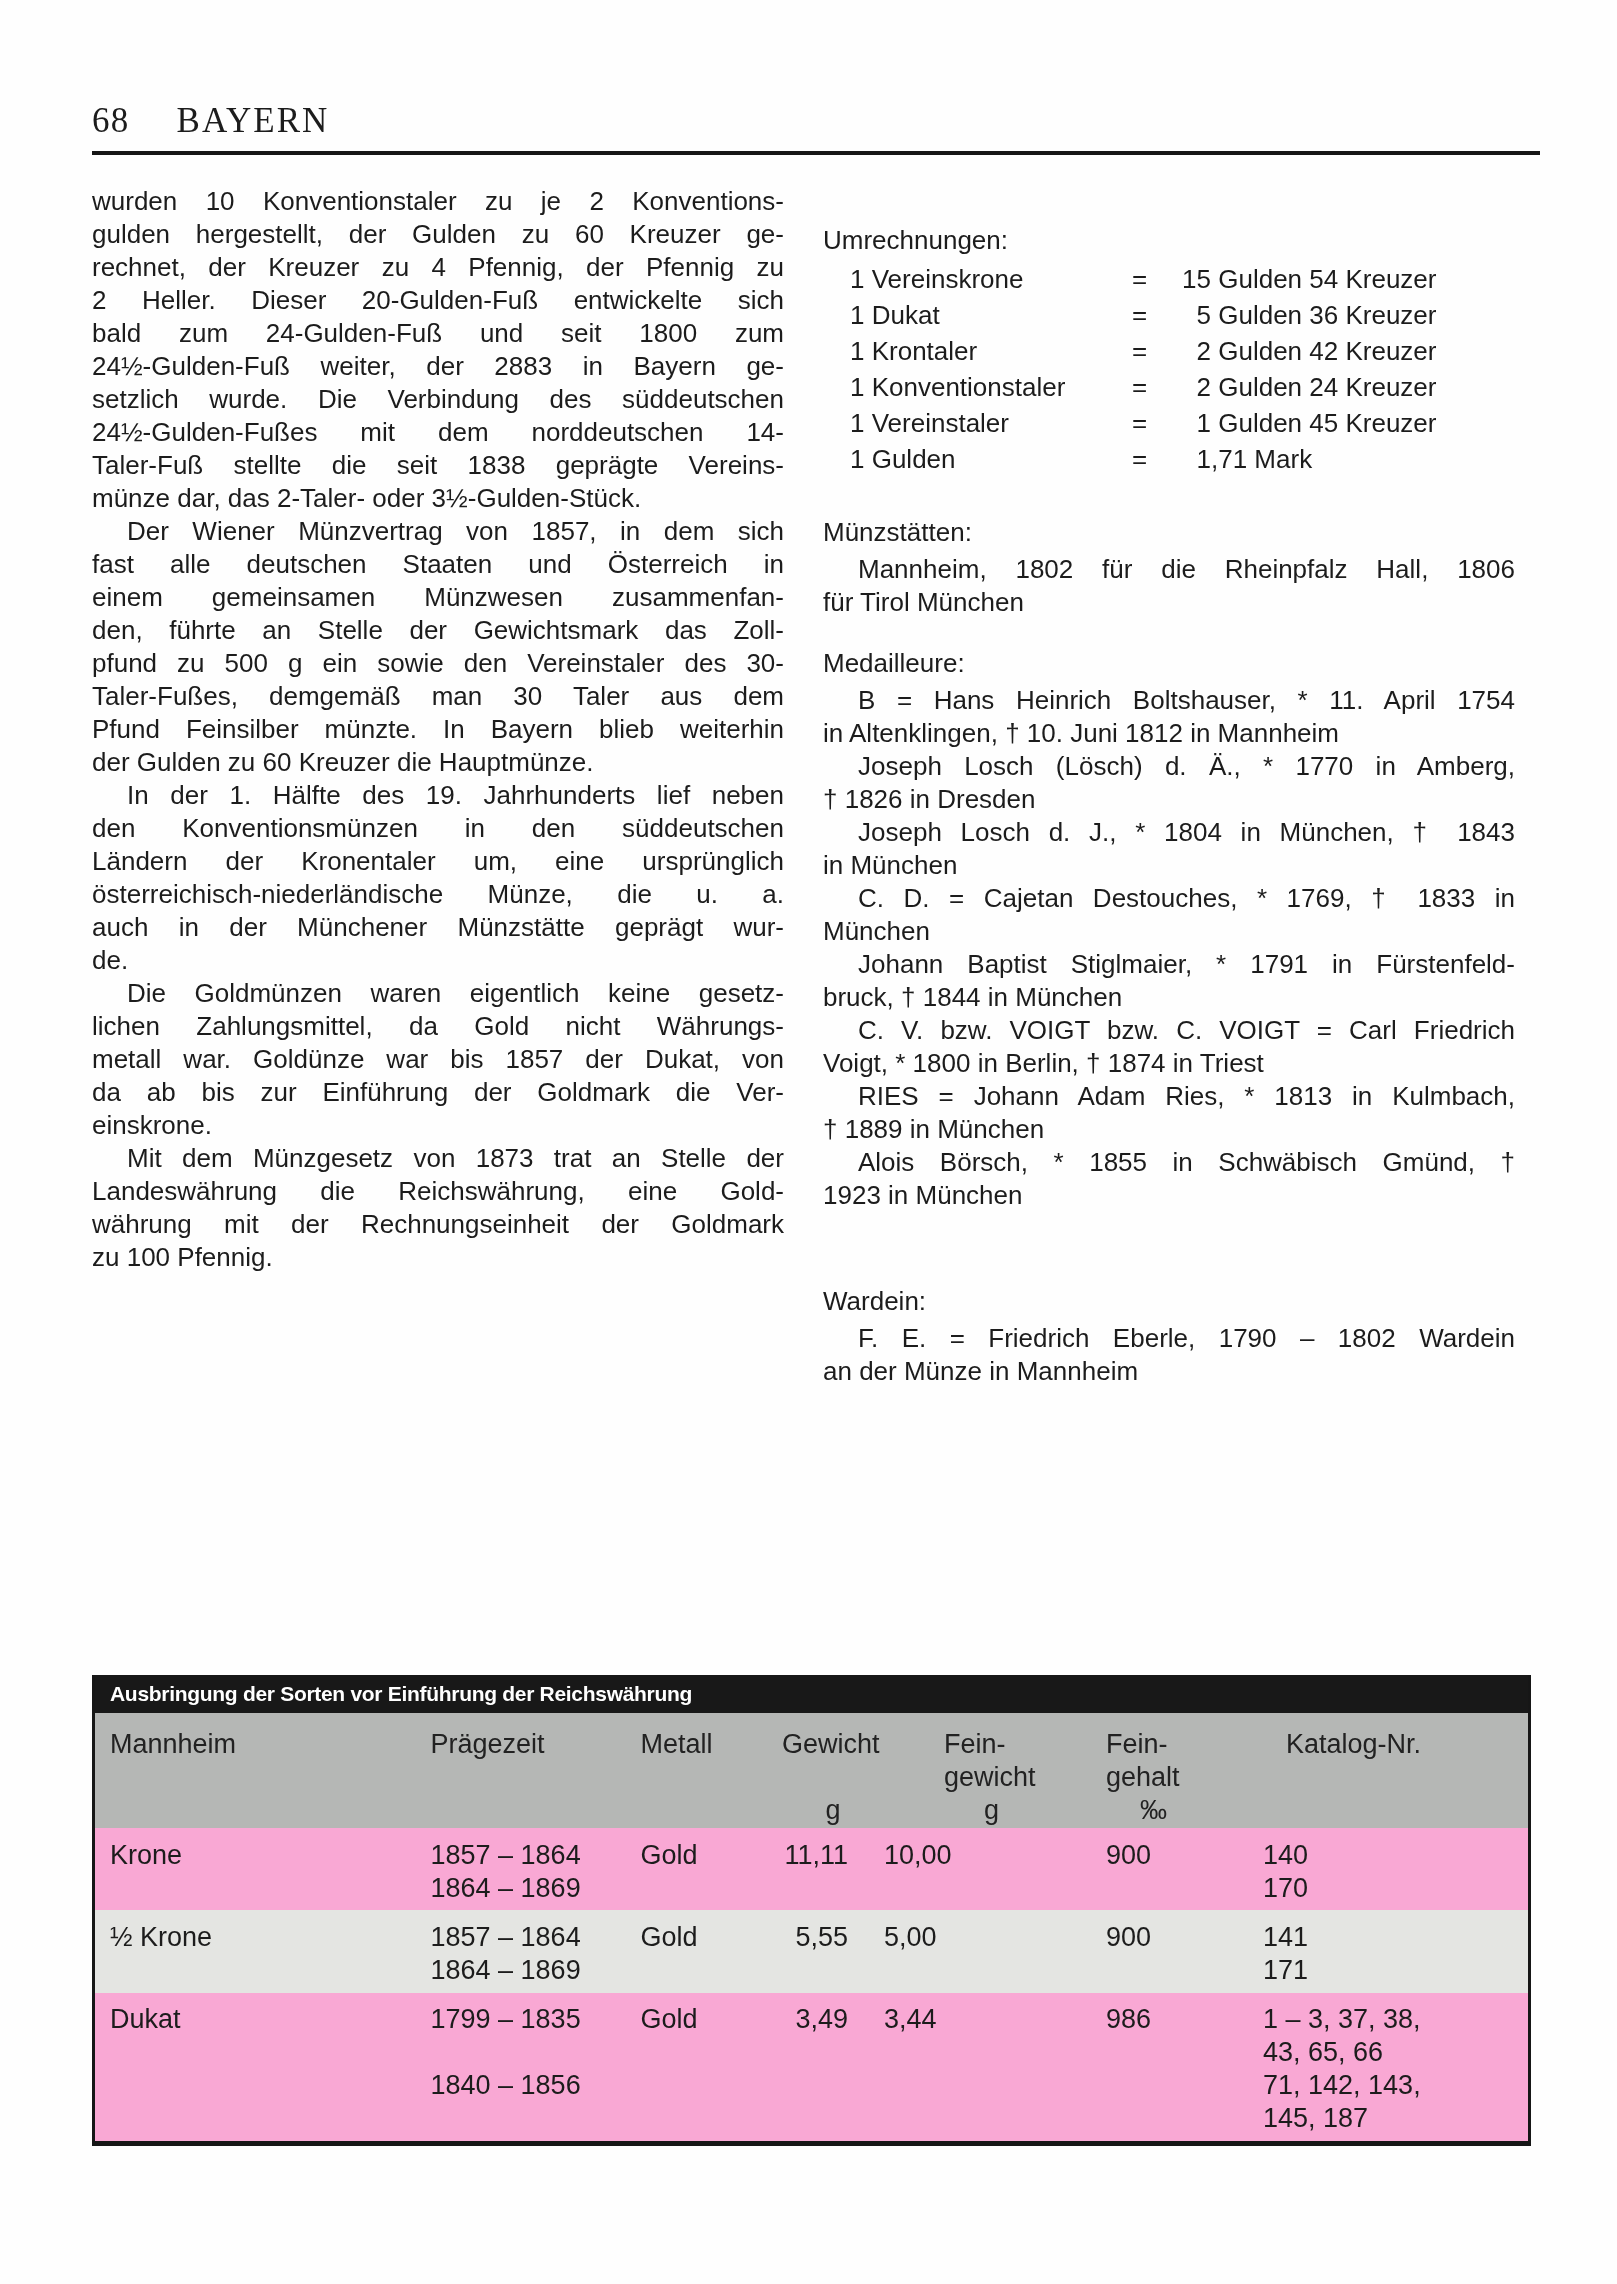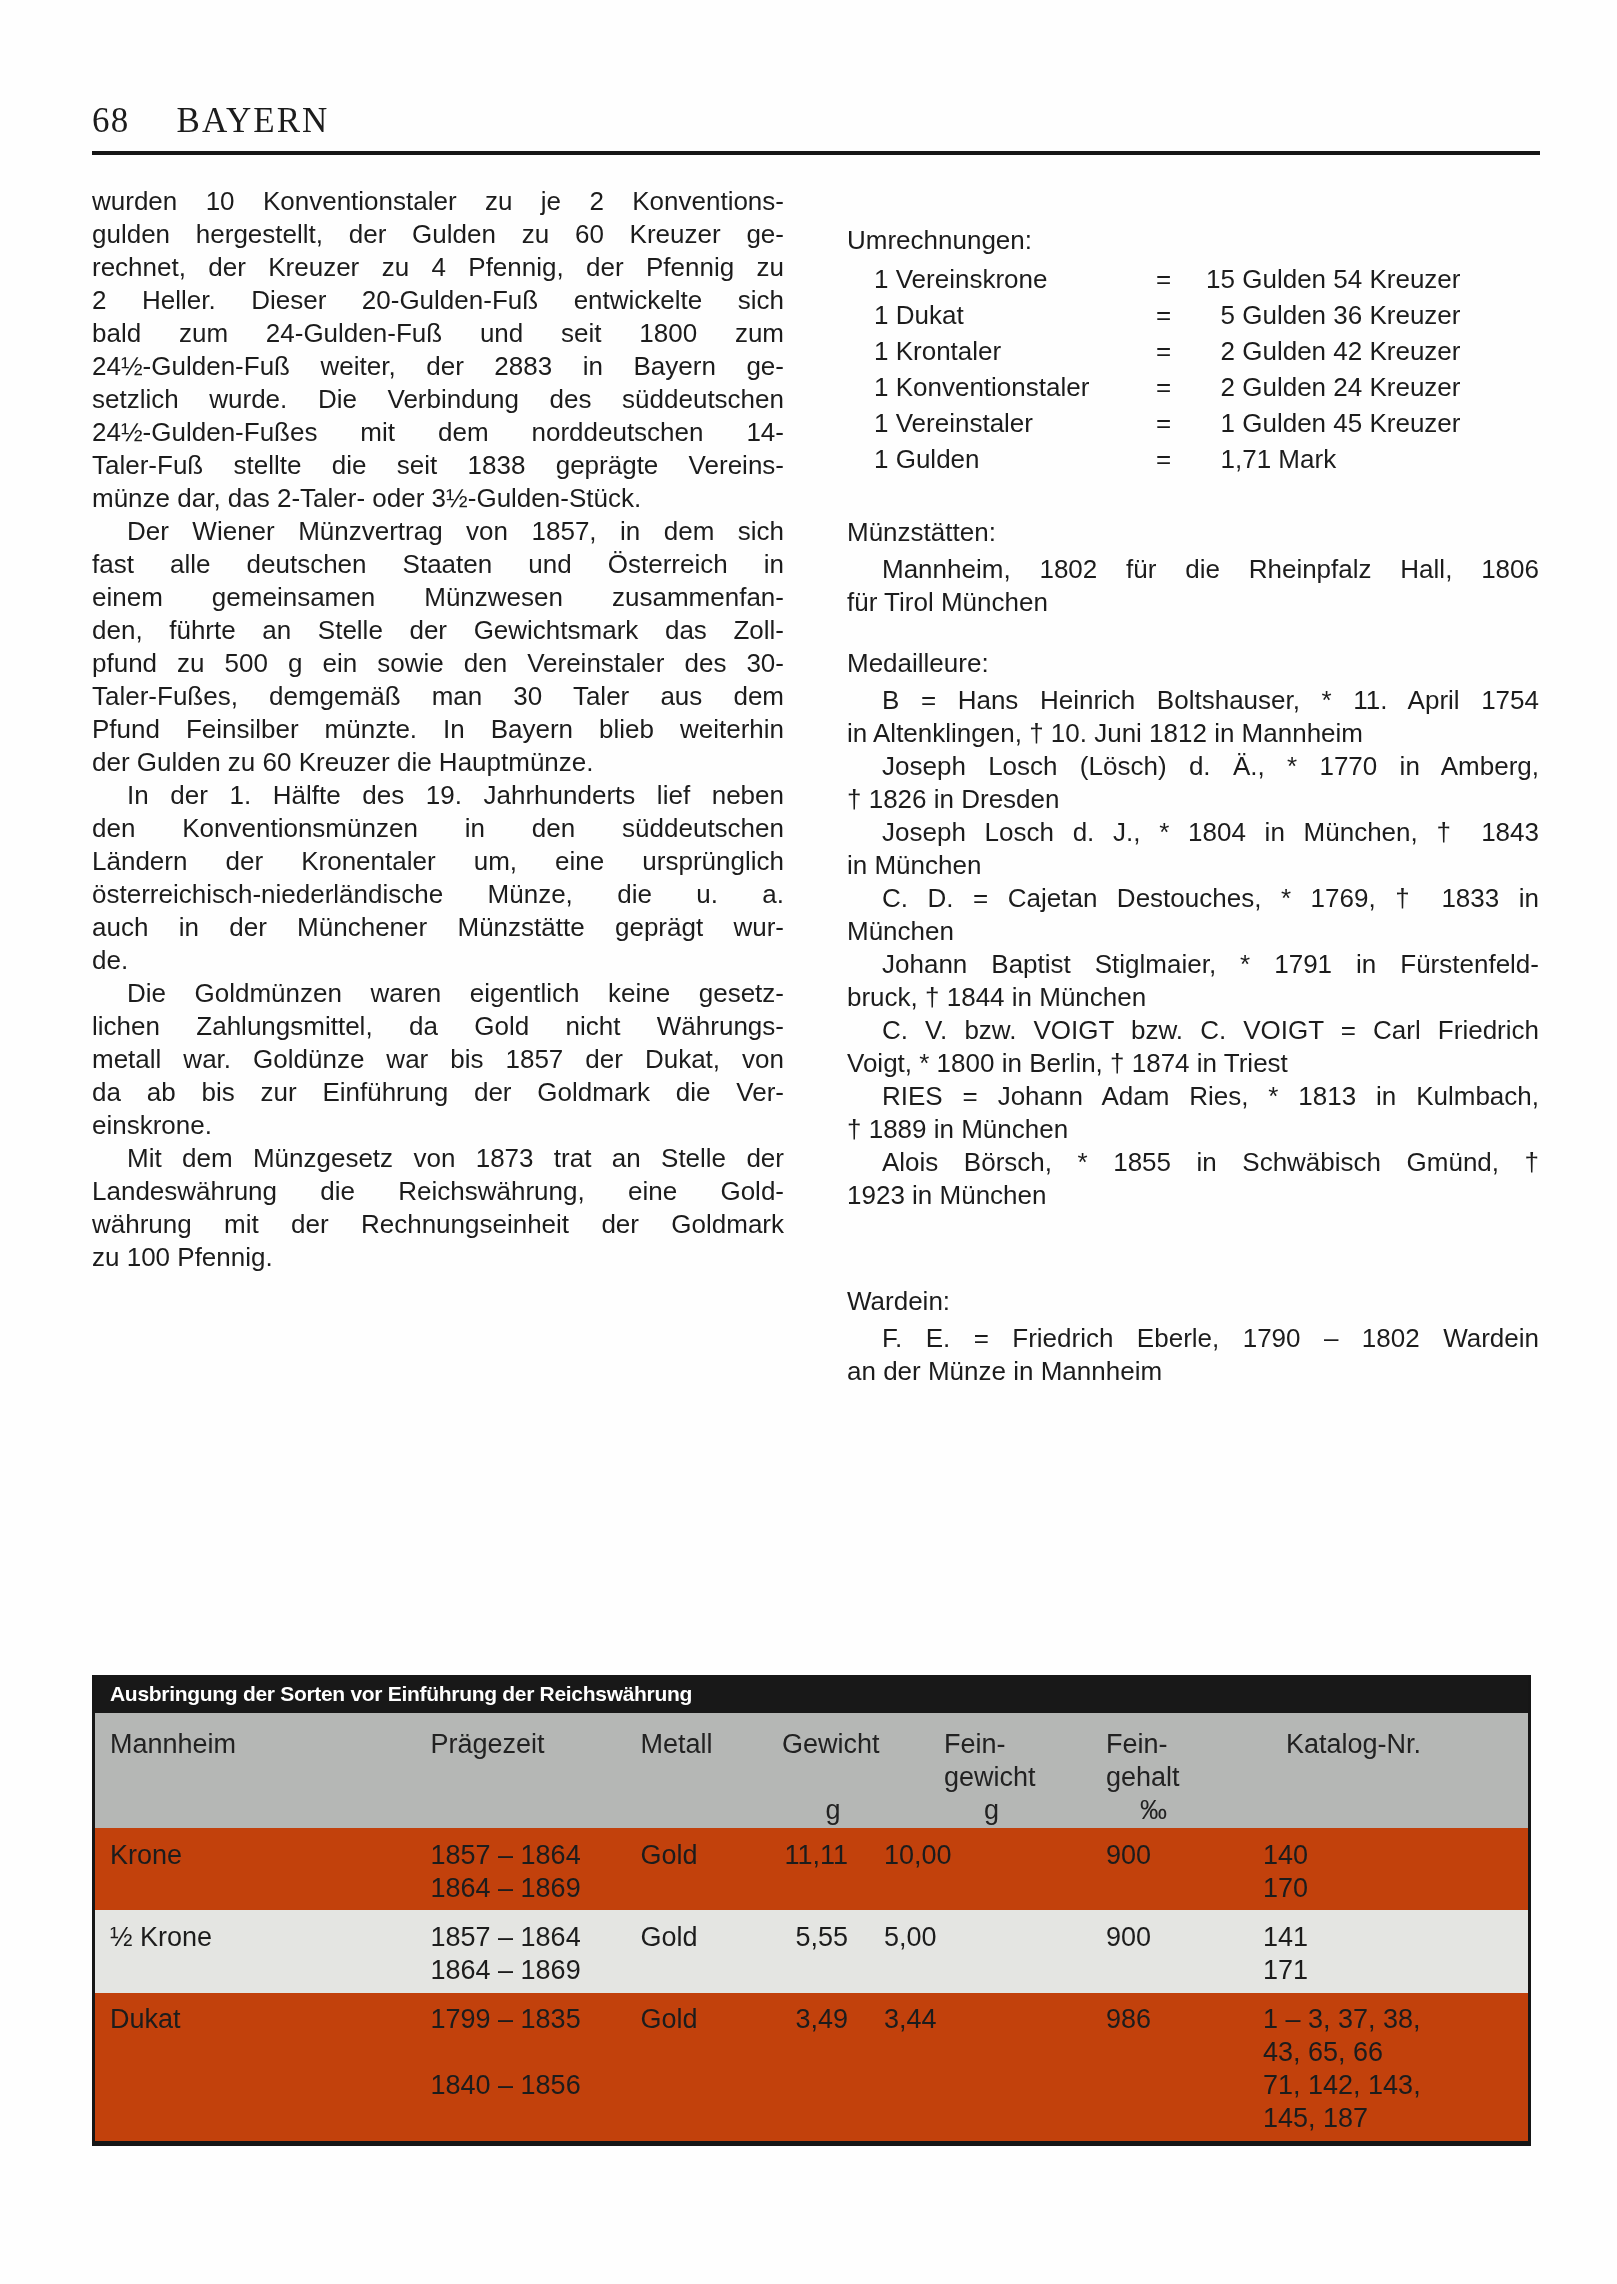--- a/index.html
+++ b/index.html
@@ -7,21 +7,21 @@
     position:relative;width:1618px;height:2284px;background:#fefefe;
     font-family:"Liberation Sans","DejaVu Sans",sans-serif;color:#1c1c1c;overflow:hidden;
   }
   
   .runhead{position:absolute;left:92px;top:102px;width:1448px;font-family:Liberation Serif, serif;}
   .runhead-line{font-size:35px;line-height:38px;}
   .pagenum{letter-spacing:1.3px;}
   .pagetitle{margin-left:47px;letter-spacing:2px;}
   .rule{margin-top:10.8px;height:4.7px;background:#161616;}
   
-  .columns{position:absolute;left:92px;top:185px;width:1448px;display:flex;gap:63px;}
+  .columns{position:absolute;left:92px;top:185px;width:1448px;display:flex;gap:39px;}
   .col{width:692px;font-size:26px;line-height:33px;}
   .line{height:33px;overflow:hidden;white-space:normal;}
   .just{text-align:justify;text-align-last:justify;}
   .para.indent .line.first{text-indent:35px;}
   .sec{margin-top:39px;}
   .sec.tight{margin-top:28px;}
   .sec.wide{margin-top:73px;}
   .sec-heading{height:33px;margin-bottom:4px;}
   
   .convlist{margin-top:3.4px;}
@@ -35,21 +35,21 @@
     position:absolute;left:92px;top:1675px;width:1433px;box-sizing:content-box;
     border-left:3.4px solid #161616;border-right:3.4px solid #161616;border-bottom:5.4px solid #161616;
     font-size:27px;line-height:33px;
   }
   .dt-title{
     height:38px;line-height:38px;background:#181818;color:#ffffff;
     font-weight:bold;font-size:21px;letter-spacing:-0.3px;padding-left:15px;
   }
   .dt-grid{display:grid;grid-template-columns:324px 202px 128px 135px 155px 162px 321px;}
   .dt-head{background:#b5b7b5;padding:15px 0 1.3px 0;color:#222;}
-  .dt-row{padding:10.8px 0 5.4px 0;background:#c2410c;}
+  .dt-row{padding:10.8px 0 5.4px 0;background:#f9a8d4;}
   .dt-row.shaded{background:#e4e5e2;}
   .cell .line{height:33px;}
   .c1 .line{padding-left:15px;}
   .c2 .line{padding-left:11.5px;}
   .c3 .line{padding-left:19.6px;}
   .dt-head .c4 .line{padding-left:33px;}
   .dt-head .c4 .line.sub{padding-right:0;text-align:center;}
   .dt-head .c5 .line{padding-left:60px;}
   .dt-head .c5 .line.sub{text-align:center;}
   .dt-head .c6 .line{padding-left:67px;}

